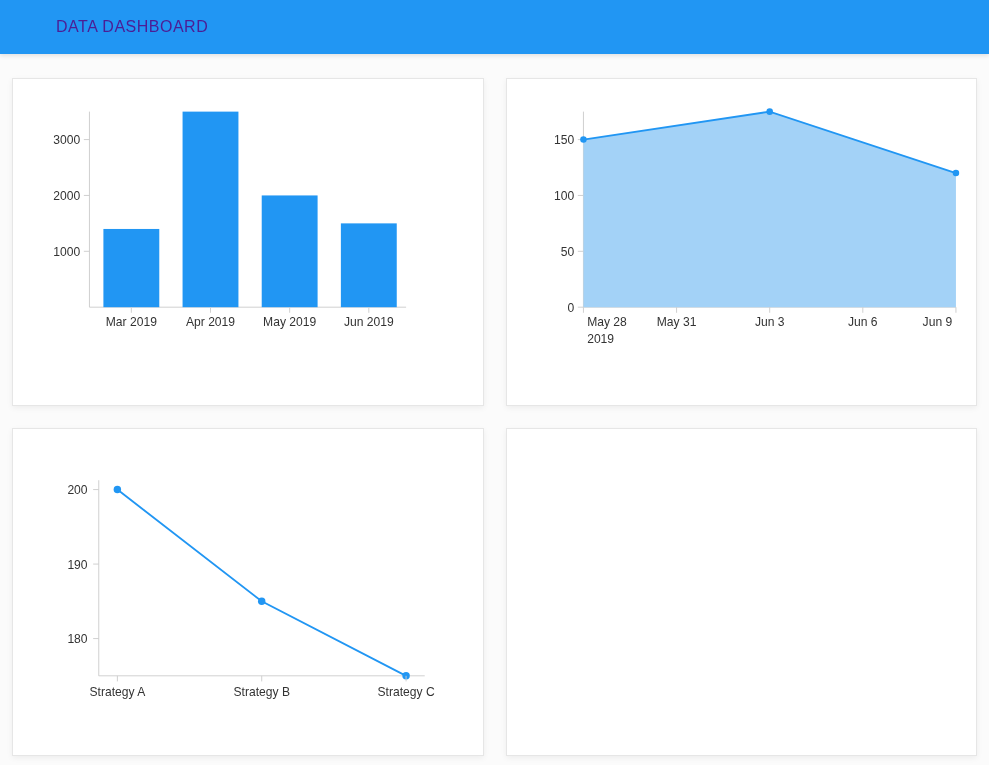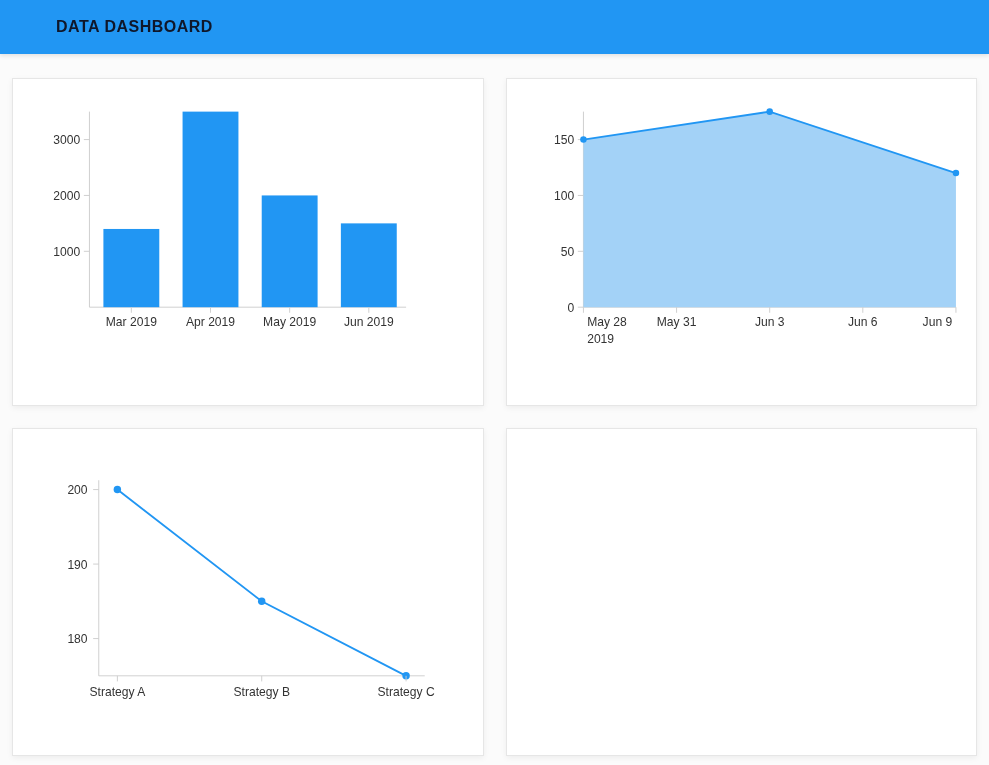--- a/index.html
+++ b/index.html
@@ -5,22 +5,22 @@
   * { box-sizing: border-box; margin: 0; padding: 0; }
   body {
     font-family: -apple-system, BlinkMacSystemFont, "Segoe UI", Verdana, sans-serif;
     background: #fbfbfb;
     width: 989px;
     height: 765px;
     overflow: hidden;
   }
   .header {
     background: #2196f3;
-    color: #0f172a;
-    font-weight: 700;
+    color: #4c1d95;
+    font-weight: 400;
     letter-spacing: 0.5px;
     font-size: 16px;
     padding: 18px 0 18px 56px;
     box-shadow: 0 2px 4px rgba(0,0,0,0.1);
   }
   .grid {
     padding: 24px 12px 0 12px;
     display: grid;
     grid-template-columns: 1fr 1fr;
     gap: 22px;

